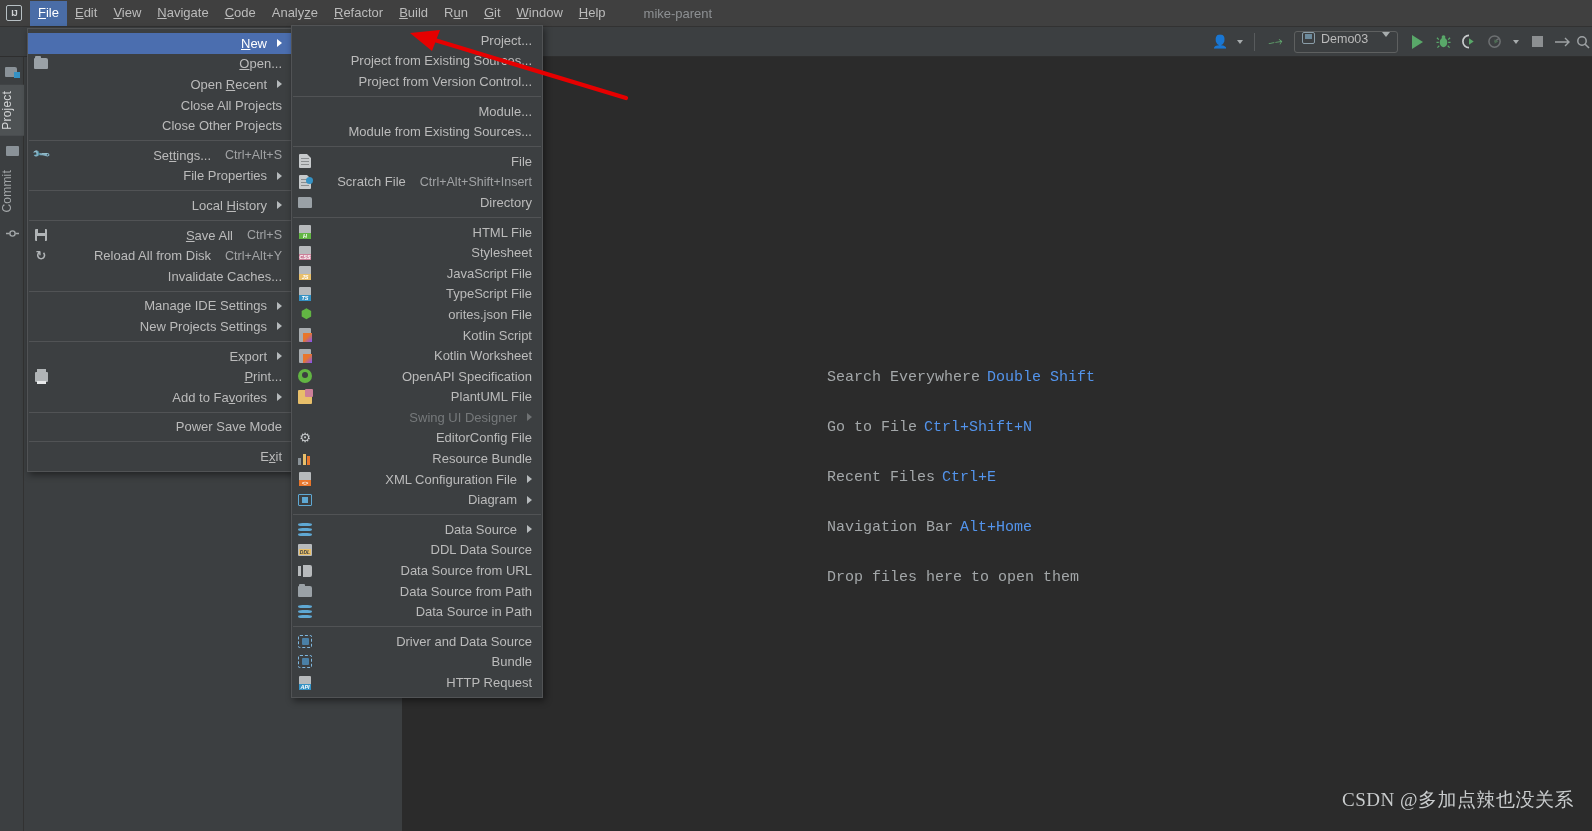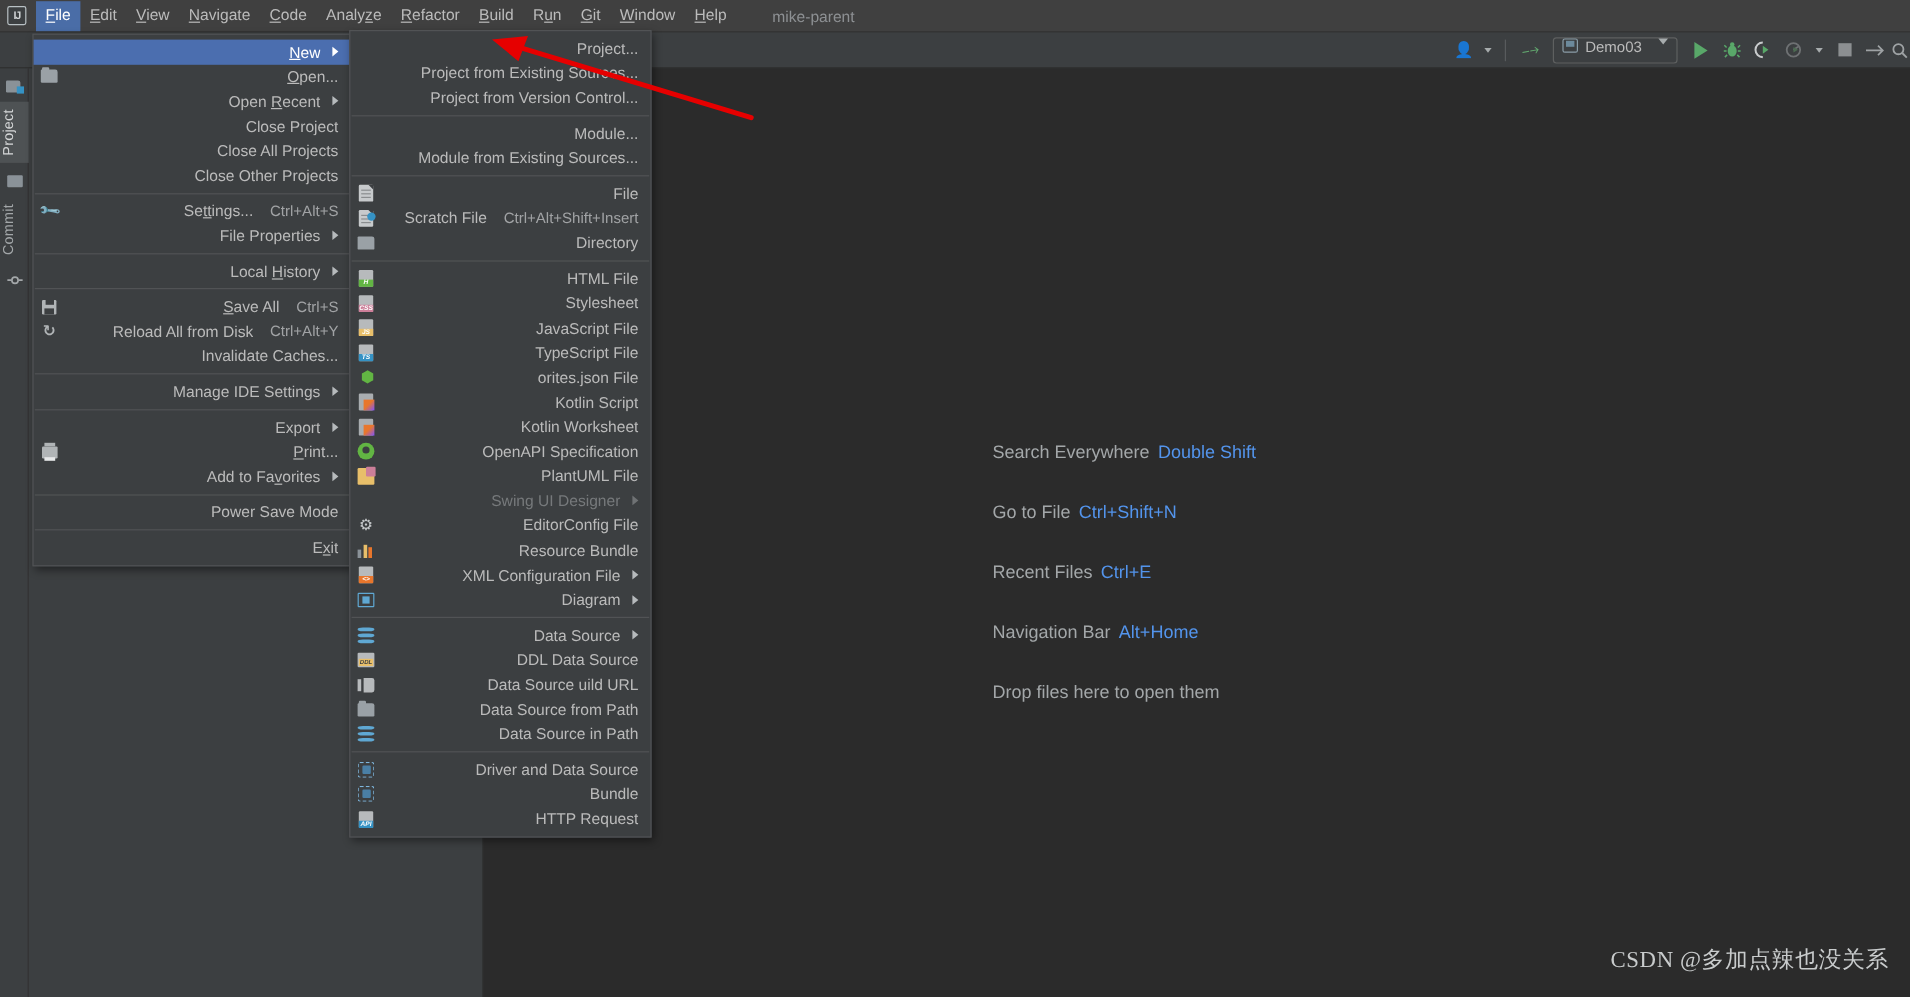--- a/index.html
+++ b/index.html
@@ -103,21 +103,21 @@
   .projectpanel {
     position: absolute; left: 24px; top: 57px; width: 379px; height: 774px;
     background: #3c3f41; border-right: 1px solid #2b2b2b;
   }
   .editorarea {
     position: absolute; left: 403px; top: 57px; right: 0; bottom: 0;
     background: #2b2b2b;
   }
 
   
-  .hints { position: absolute; left: 424px; top: 312px; }
+  .hints { position: absolute; left: 424px; top: 312px; font-family: Liberation Mono, monospace; }
   .hint-row { font-size: 15px; color: #a3a7a9; margin-bottom: 33px; white-space: nowrap; }
   .hint-row .key { color: #5394ec; margin-left: 7px; }
 
   
   .menu {
     position: absolute; background: #3c3f41; border: 1px solid #515355;
     box-shadow: 2px 3px 7px rgba(0,0,0,.45); padding: 4px 0;
     z-index: 40;
   }
   #file-menu { left: 27px; top: 28px; width: 266px; }
@@ -350,23 +350,20 @@
         <span class="ico">
           <span class="ic-folder open"></span>
         </span>
         <span class="lbl"><u>O</u>pen...</span>
       </div>
       <div class="mi">
         <span class="lbl">Open <u>R</u>ecent</span>
         <span class="arrow"></span>
       </div>
       <div class="mi">
-        <span class="lbl">Close Project</span>
-      </div>
-      <div class="mi">
         <span class="lbl">Close All Projects</span>
       </div>
       <div class="mi">
         <span class="lbl">Close Other Projects</span>
       </div>
       <div class="msep"></div>
       <div class="mi">
         <span class="ico">
           <span class="ic-wrench">🔧</span>
         </span>
@@ -398,20 +395,24 @@
         <span class="sc">Ctrl+Alt+Y</span>
       </div>
       <div class="mi">
         <span class="lbl">Invalidate Caches...</span>
       </div>
       <div class="msep"></div>
       <div class="mi">
         <span class="lbl">Manage IDE Settings</span>
         <span class="arrow"></span>
       </div>
+      <div class="mi">
+        <span class="lbl">New Projects Settings</span>
+        <span class="arrow"></span>
+      </div>
       <div class="msep"></div>
       <div class="mi">
         <span class="lbl">Export</span>
         <span class="arrow"></span>
       </div>
       <div class="mi">
         <span class="ico">
           <span class="ic-print"></span>
         </span>
         <span class="lbl"><u>P</u>rint...</span>
@@ -587,21 +588,21 @@
           <span class="ic-ddl">
             <i>DDL</i>
           </span>
         </span>
         <span class="lbl">DDL Data Source</span>
       </div>
       <div class="mi">
         <span class="ico">
           <span class="ic-url"></span>
         </span>
-        <span class="lbl">Data Source uild URL</span>
+        <span class="lbl">Data Source from URL</span>
       </div>
       <div class="mi">
         <span class="ico">
           <span class="ic-folder open"></span>
         </span>
         <span class="lbl">Data Source from Path</span>
       </div>
       <div class="mi">
         <span class="ico">
           <span class="ic-db">

